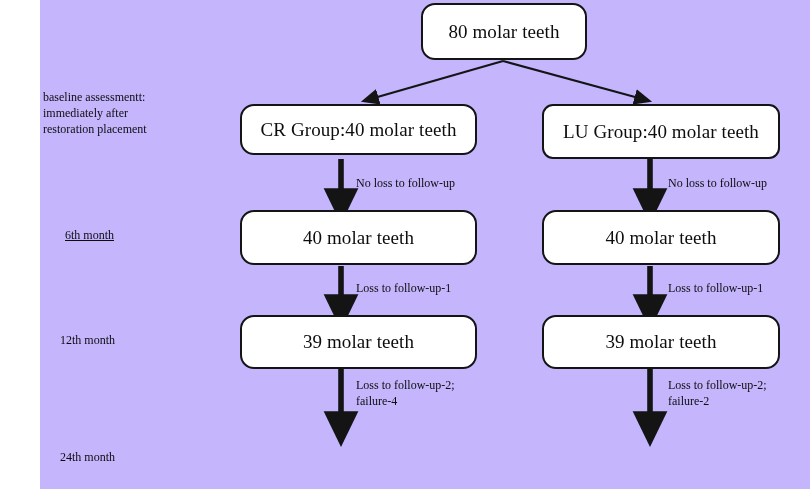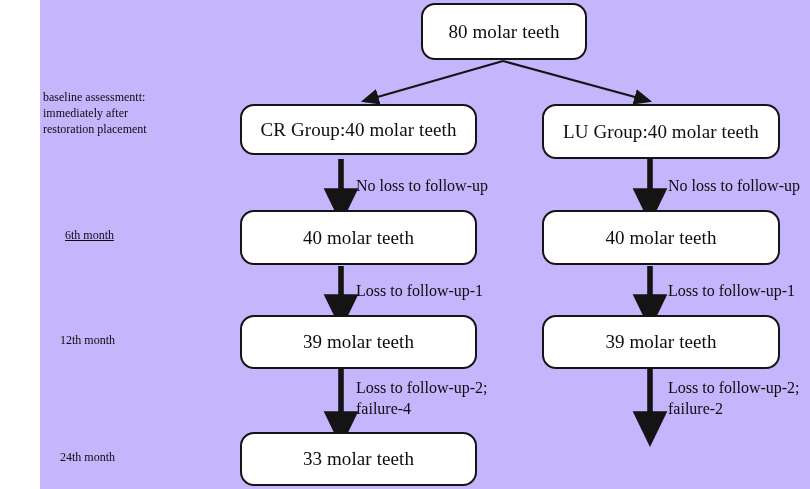--- a/index.html
+++ b/index.html
@@ -36,21 +36,21 @@
   .stage-label {
     position: absolute;
     font-size: 12px;
     line-height: 1.32;
     text-align: left;
     white-space: pre-line;
     color: #0d0d0d;
   }
   .edge-label {
     position: absolute;
-    font-size: 16px;
+    font-size: 12px;
     line-height: 1.3;
     text-align: left;
     white-space: pre-line;
     color: #0d0d0d;
   }
   svg.wires {
     position: absolute;
     left: 0;
     top: 0;
     width: 810px;
@@ -109,25 +109,22 @@
 
   <div class="edge-label" style="left:316px; top:281px; width:200px;">Loss to follow-up-1</div>
 
   <div class="node" style="left:200px; top:315px; width:237px; height:54px;">
     <span>39 molar teeth</span>
   </div>
 
   <div class="edge-label" style="left:316px; top:378px; width:200px;">Loss to follow-up-2;
 failure-4</div>
 
-  <div class="node" style="left:200px; top:432px; width:237px; height:54px;">
-    <span>33 molar teeth</span>
-  </div>
 
-  <div class="node" style="left:502px; top:104px; width:238px; height:55px;">
+  <div class="node" style="left:502px; top:104px; width:238px; height:55px;border-radius:11px;">
     <span>LU Group:40 molar teeth</span>
   </div>
 
   <div class="edge-label" style="left:628px; top:176px; width:200px;">No loss to follow-up</div>
 
   <div class="node" style="left:502px; top:210px; width:238px; height:55px;">
     <span>40 molar teeth</span>
   </div>
 
   <div class="edge-label" style="left:628px; top:281px; width:200px;">Loss to follow-up-1</div>

